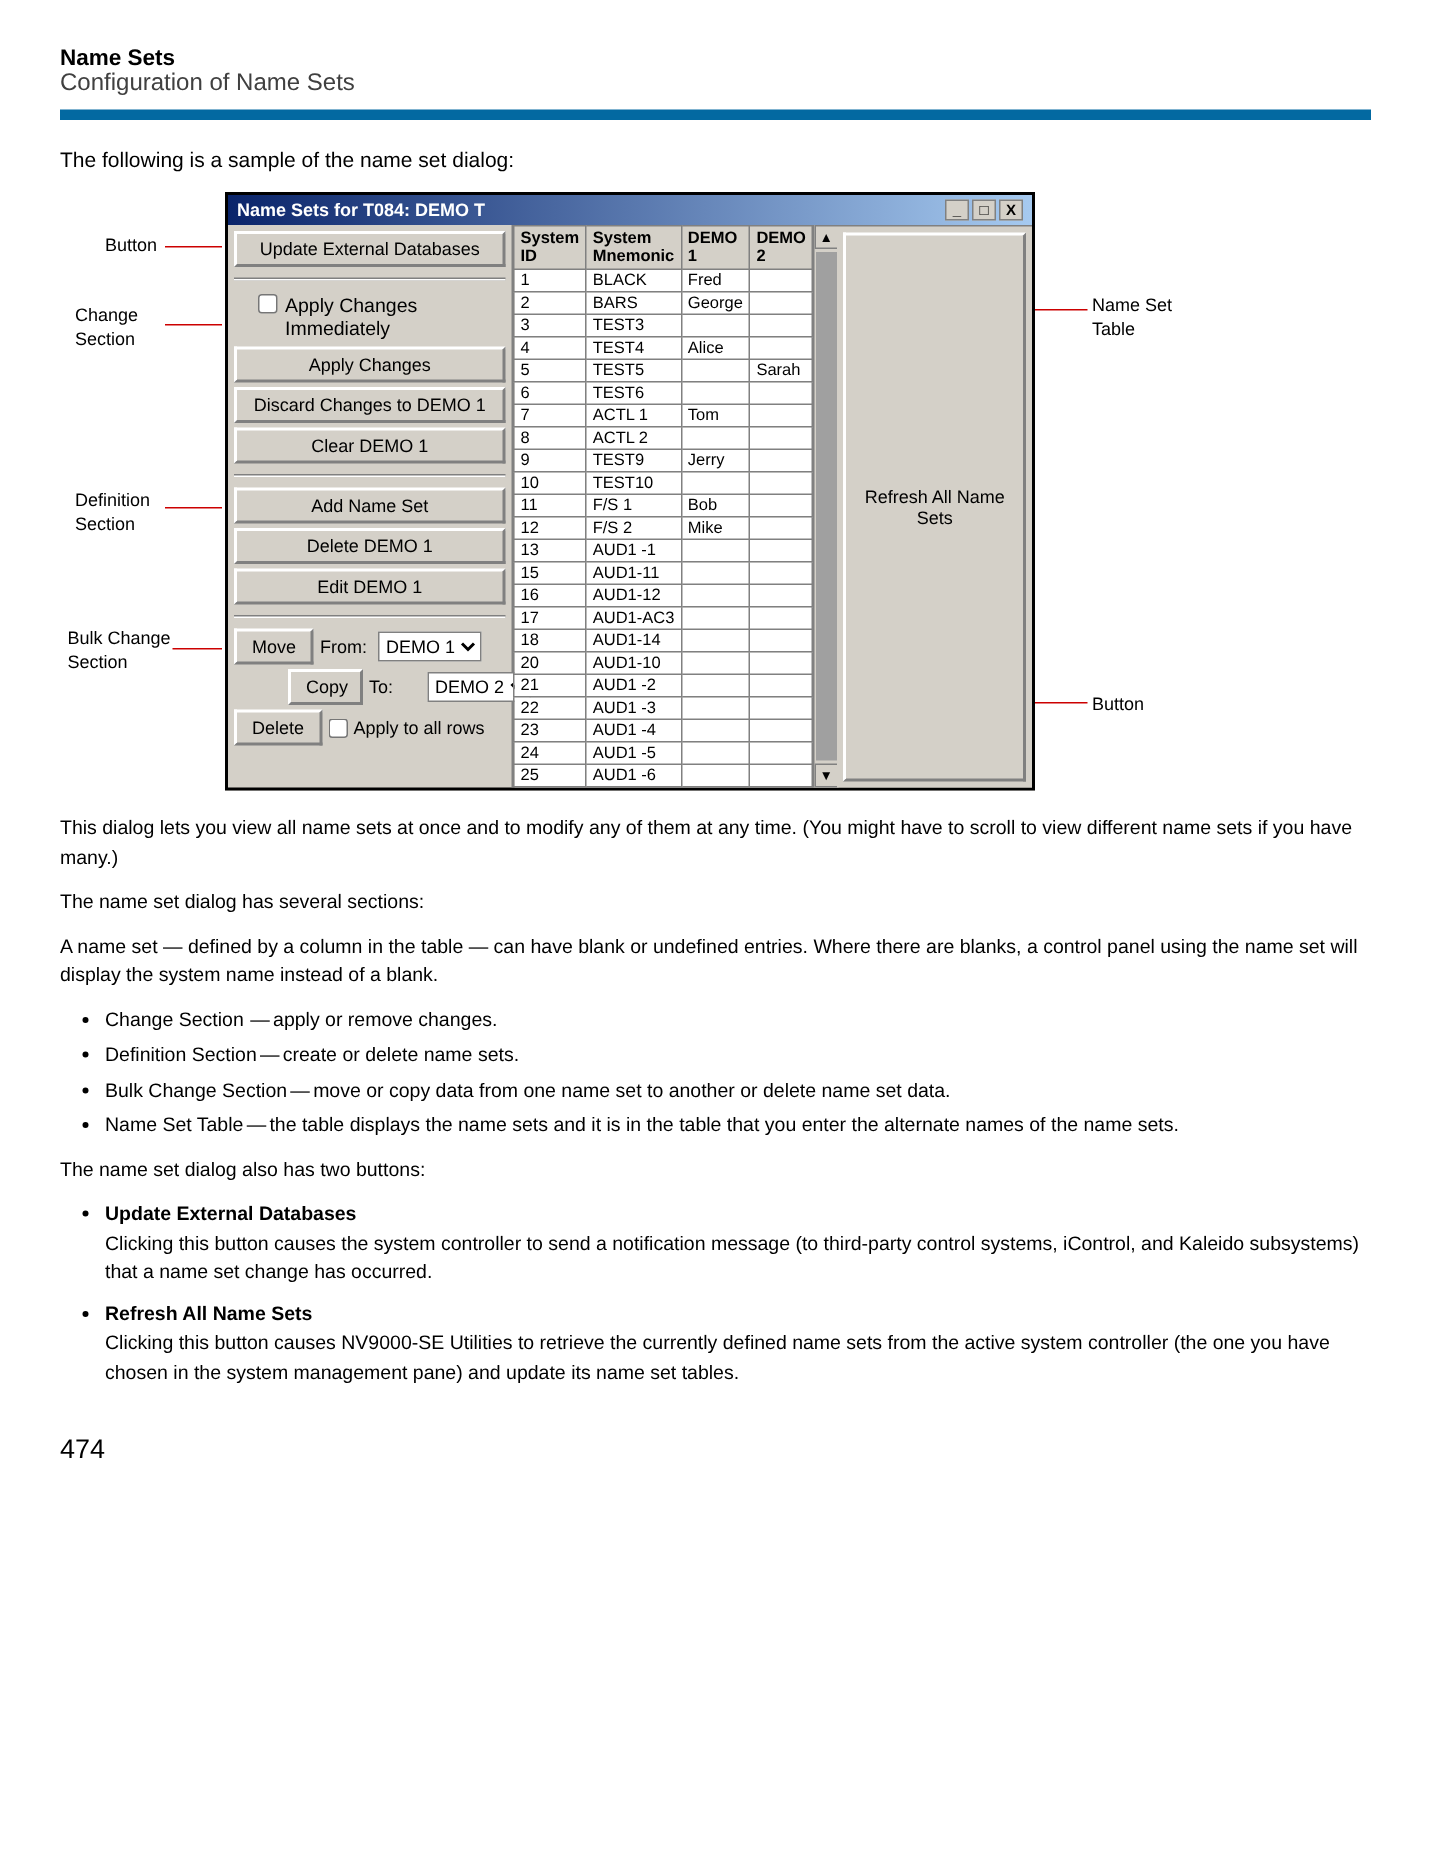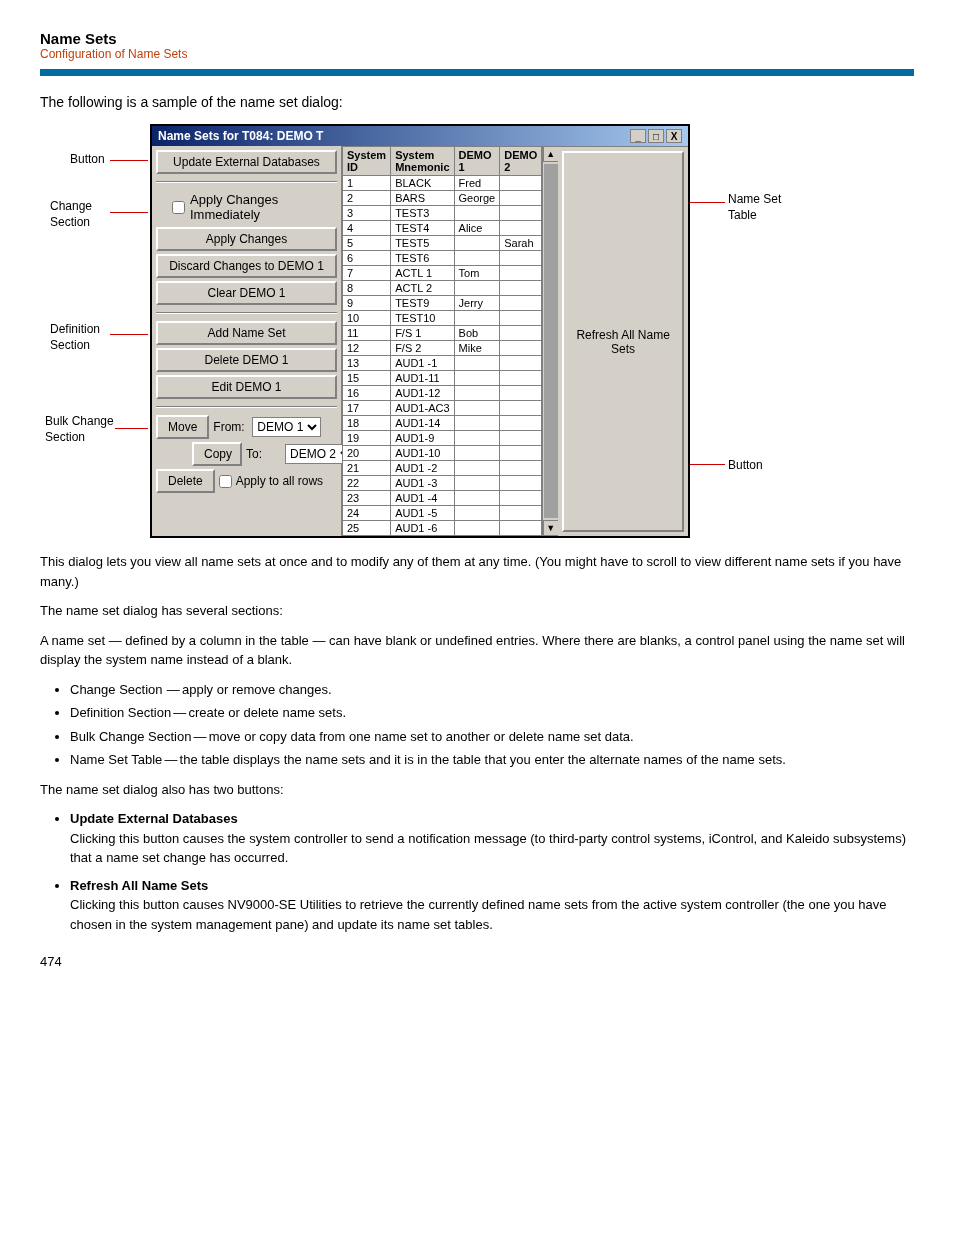--- a/index.html
+++ b/index.html
@@ -16,22 +16,22 @@
     .page-header {
       margin-bottom: 18px;
       border-bottom: 7px solid #0369a1;
       padding-bottom: 8px;
     }
     .page-header .title {
       font-size: 15px;
       font-weight: bold;
     }
     .page-header .subtitle {
-      font-size: 12px;
-      color: #c2410c;
+      font-size: 16px;
+      color: #404040;
     }
 
     .intro-text {
       margin-bottom: 14px;
       font-size: 14px;
     }
 
     
     .dialog-window {
       border: 2px solid #000;
@@ -80,21 +80,20 @@
 
     .dialog-separator {
       height: 2px;
       background: #808080;
       margin: 3px 0;
       border-bottom: 1px solid #fff;
     }
 
     .checkbox-row {
       display: flex;
-      align-items: center;
       gap: 5px;
       padding: 2px 16px;
     }
     .checkbox-row input[type="checkbox"] {
       width: 13px;
       height: 13px;
     }
 
     .dialog-section {
       display: flex;
@@ -221,22 +220,22 @@
       padding-left: 30px;
       margin-bottom: 10px;
     }
     .bullet-list li {
       margin-bottom: 4px;
       font-size: 13px;
       line-height: 1.5;
     }
 
     .page-number {
-      margin-top: 20px;
-      font-size: 13px;
+      margin-top: 32px;
+      font-size: 18px;
     }
 
     
     .annotation-wrapper {
       display: flex;
       align-items: flex-start;
       margin-bottom: 14px;
       position: relative;
     }
 
@@ -461,26 +460,20 @@
                   </tr>
                   <tr>
                     <td>17</td>
                     <td>AUD1-AC3</td>
                     <td></td>
                     <td></td>
                   </tr>
                   <tr>
                     <td>18</td>
                     <td>AUD1-14</td>
-                    <td></td>
-                    <td></td>
-                  </tr>
-                  <tr>
-                    <td>19</td>
-                    <td>AUD1-9</td>
                     <td></td>
                     <td></td>
                   </tr>
                   <tr>
                     <td>20</td>
                     <td>AUD1-10</td>
                     <td></td>
                     <td></td>
                   </tr>
                   <tr>

